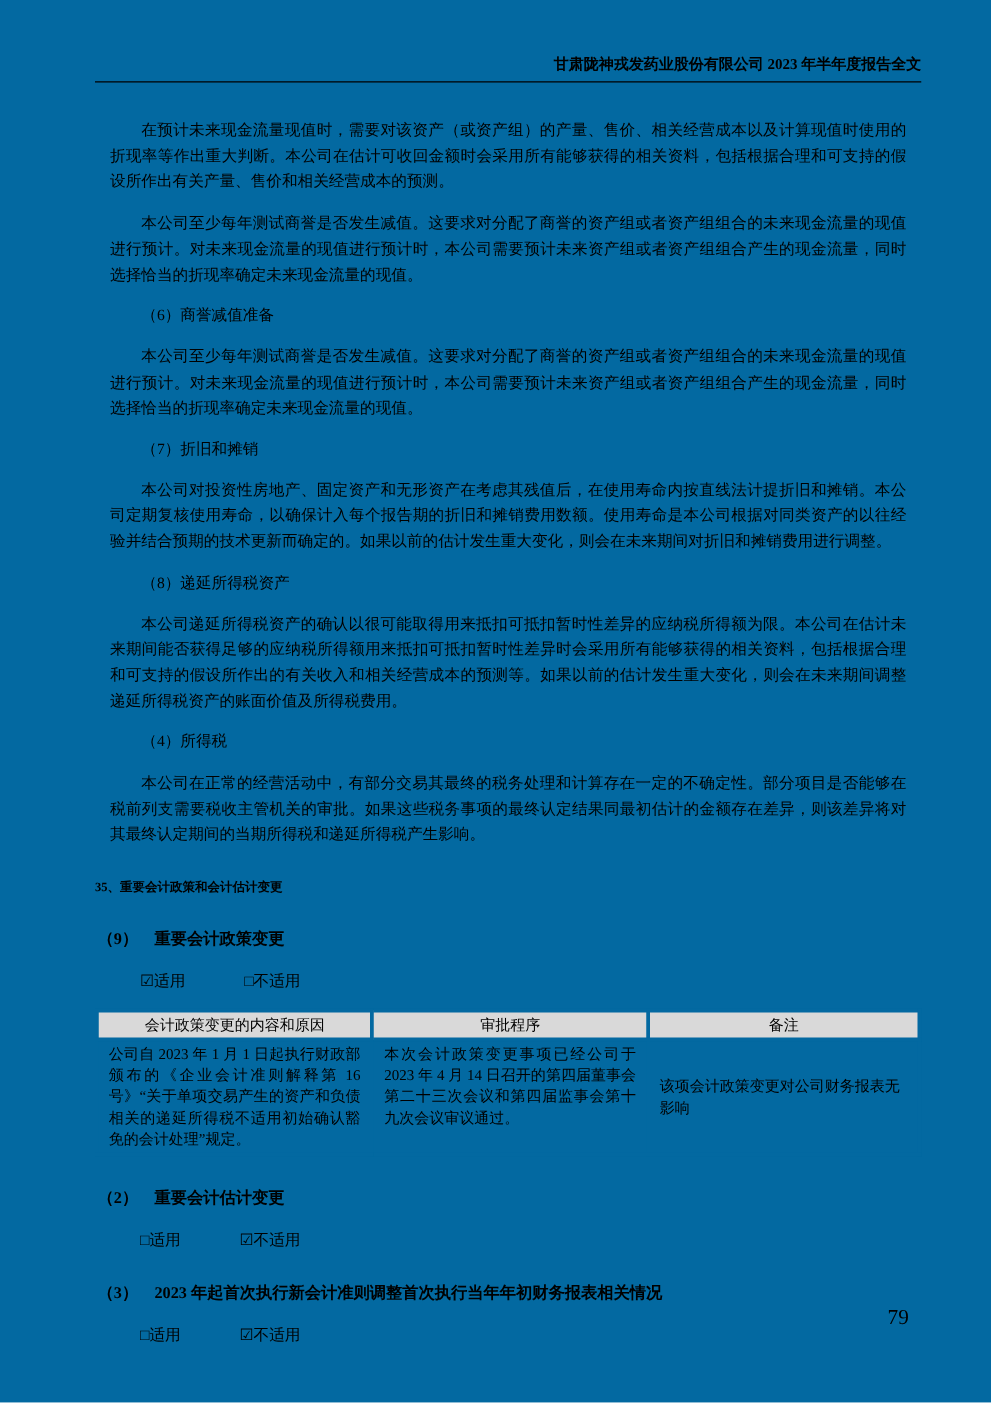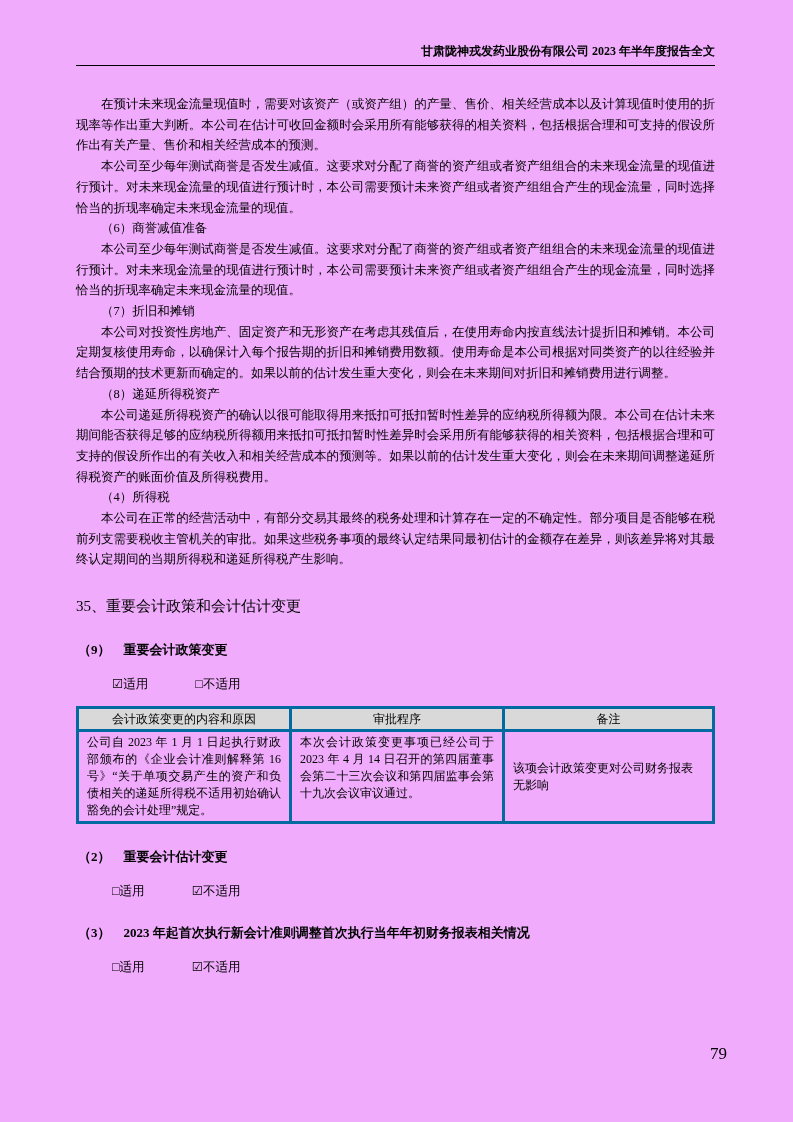--- a/index.html
+++ b/index.html
@@ -6,44 +6,44 @@
   body{
     width:793px;height:1122px;
     font-family:"Liberation Serif","DejaVu Serif",serif;
     color:#000000;
     -webkit-font-smoothing:antialiased;
   }
   .page{
     position:relative;
     width:793px;height:1122px;
     box-sizing:border-box;
-    padding:44px 78px 0 76px;
-    background:#f0abfc;
+    padding:44px 56px 0 76px;
+    background:#0369a1;
     overflow:hidden;
   }
   .header-title{
     font-size:12px;
     font-weight:bold;
     text-align:right;
     line-height:14px;
     padding-bottom:7px;
     border-bottom:1px solid #000;
   }
   .content{margin-top:28px;}
   .para{
-    margin:0;
+    margin:12px;
     font-size:12.5px;
     line-height:20.7px;
     text-align:justify;
     text-indent:2em;
   }
   .section-heading{
     margin:26px 0 0 0;
-    font-size:15px;
-    font-weight:normal;
+    font-size:10px;
+    font-weight:bold;
     line-height:1.4;
   }
   .sub-heading{
     margin:24px 0 0 2px;
     font-size:13px;
     font-weight:bold;
     line-height:1.45;
   }
   .checkbox-line{
     margin:16px 0 12px 0;

